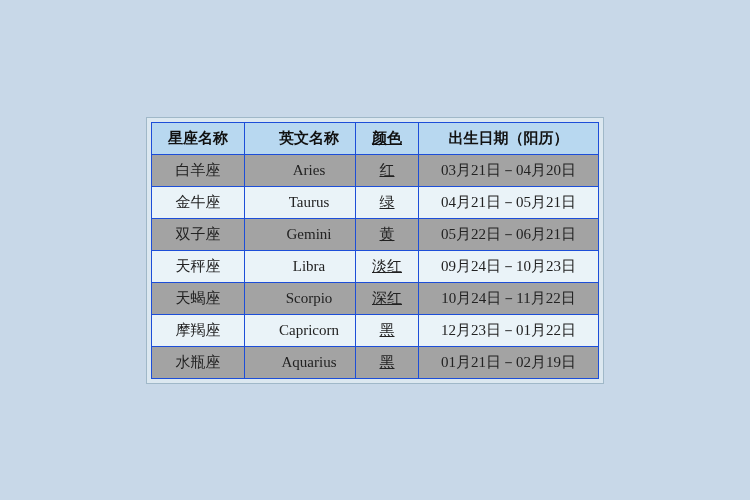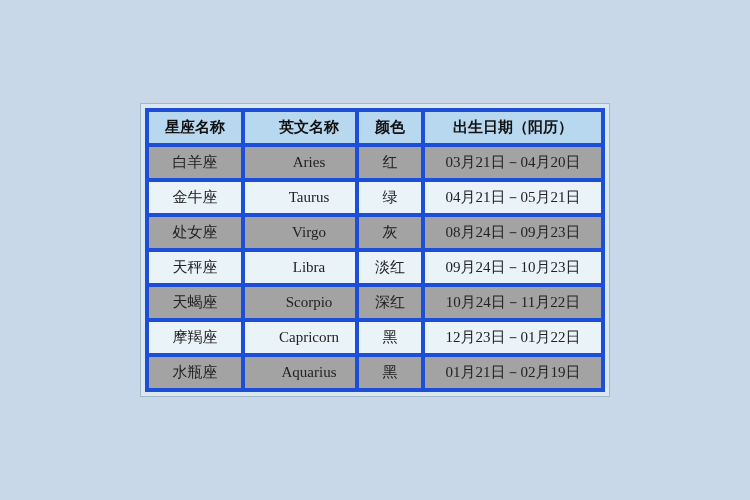--- a/index.html
+++ b/index.html
@@ -23,21 +23,21 @@
       border: 1px solid #a0b8c8;
       padding: 4px;
     }
 
     table {
       border-collapse: collapse;
       background-color: #f0f6fa;
     }
 
     th, td {
-      border: 4px solid #1d4ed8;
+      border: 1px solid #1d4ed8;
       padding: 6px 16px;
       text-align: center;
       font-size: 15px;
       color: #222;
       white-space: nowrap;
     }
 
     thead tr th {
       background-color: #b8d8f0;
       font-weight: bold;
@@ -48,21 +48,21 @@
     tbody tr {
       background-color: #a3a3a3;
     }
 
     tbody tr:nth-child(even) {
       background-color: #eaf3f8;
     }
 
     .col-chinese { min-width: 80px; }
     .col-english { min-width: 110px; padding-left: 34px; }
-    .col-color   { min-width: 50px; }
+    .col-color   { min-width: 50px; text-decoration: underline; }
     .col-date    { min-width: 180px; text-align: center; }
   </style>
 </head>
 <body>
 
 <div class="table-container">
   <table>
     <thead>
       <tr>
         <th class="col-chinese">星座名称</th>
@@ -78,24 +78,24 @@
           <td class="col-color">红</td>
           <td class="col-date">03月21日－04月20日</td>
         </tr>
         <tr>
           <td class="col-chinese">金牛座</td>
           <td class="col-english">Taurus</td>
           <td class="col-color">绿</td>
           <td class="col-date">04月21日－05月21日</td>
         </tr>
         <tr>
-          <td class="col-chinese">处女座</td>
-          <td class="col-english">Virgo</td>
-          <td class="col-color">灰</td>
-          <td class="col-date">08月24日－09月23日</td>
+          <td class="col-chinese">双子座</td>
+          <td class="col-english">Gemini</td>
+          <td class="col-color">黄</td>
+          <td class="col-date">05月22日－06月21日</td>
         </tr>
         <tr>
           <td class="col-chinese">天秤座</td>
           <td class="col-english">Libra</td>
           <td class="col-color">淡红</td>
           <td class="col-date">09月24日－10月23日</td>
         </tr>
         <tr>
           <td class="col-chinese">天蝎座</td>
           <td class="col-english">Scorpio</td>

